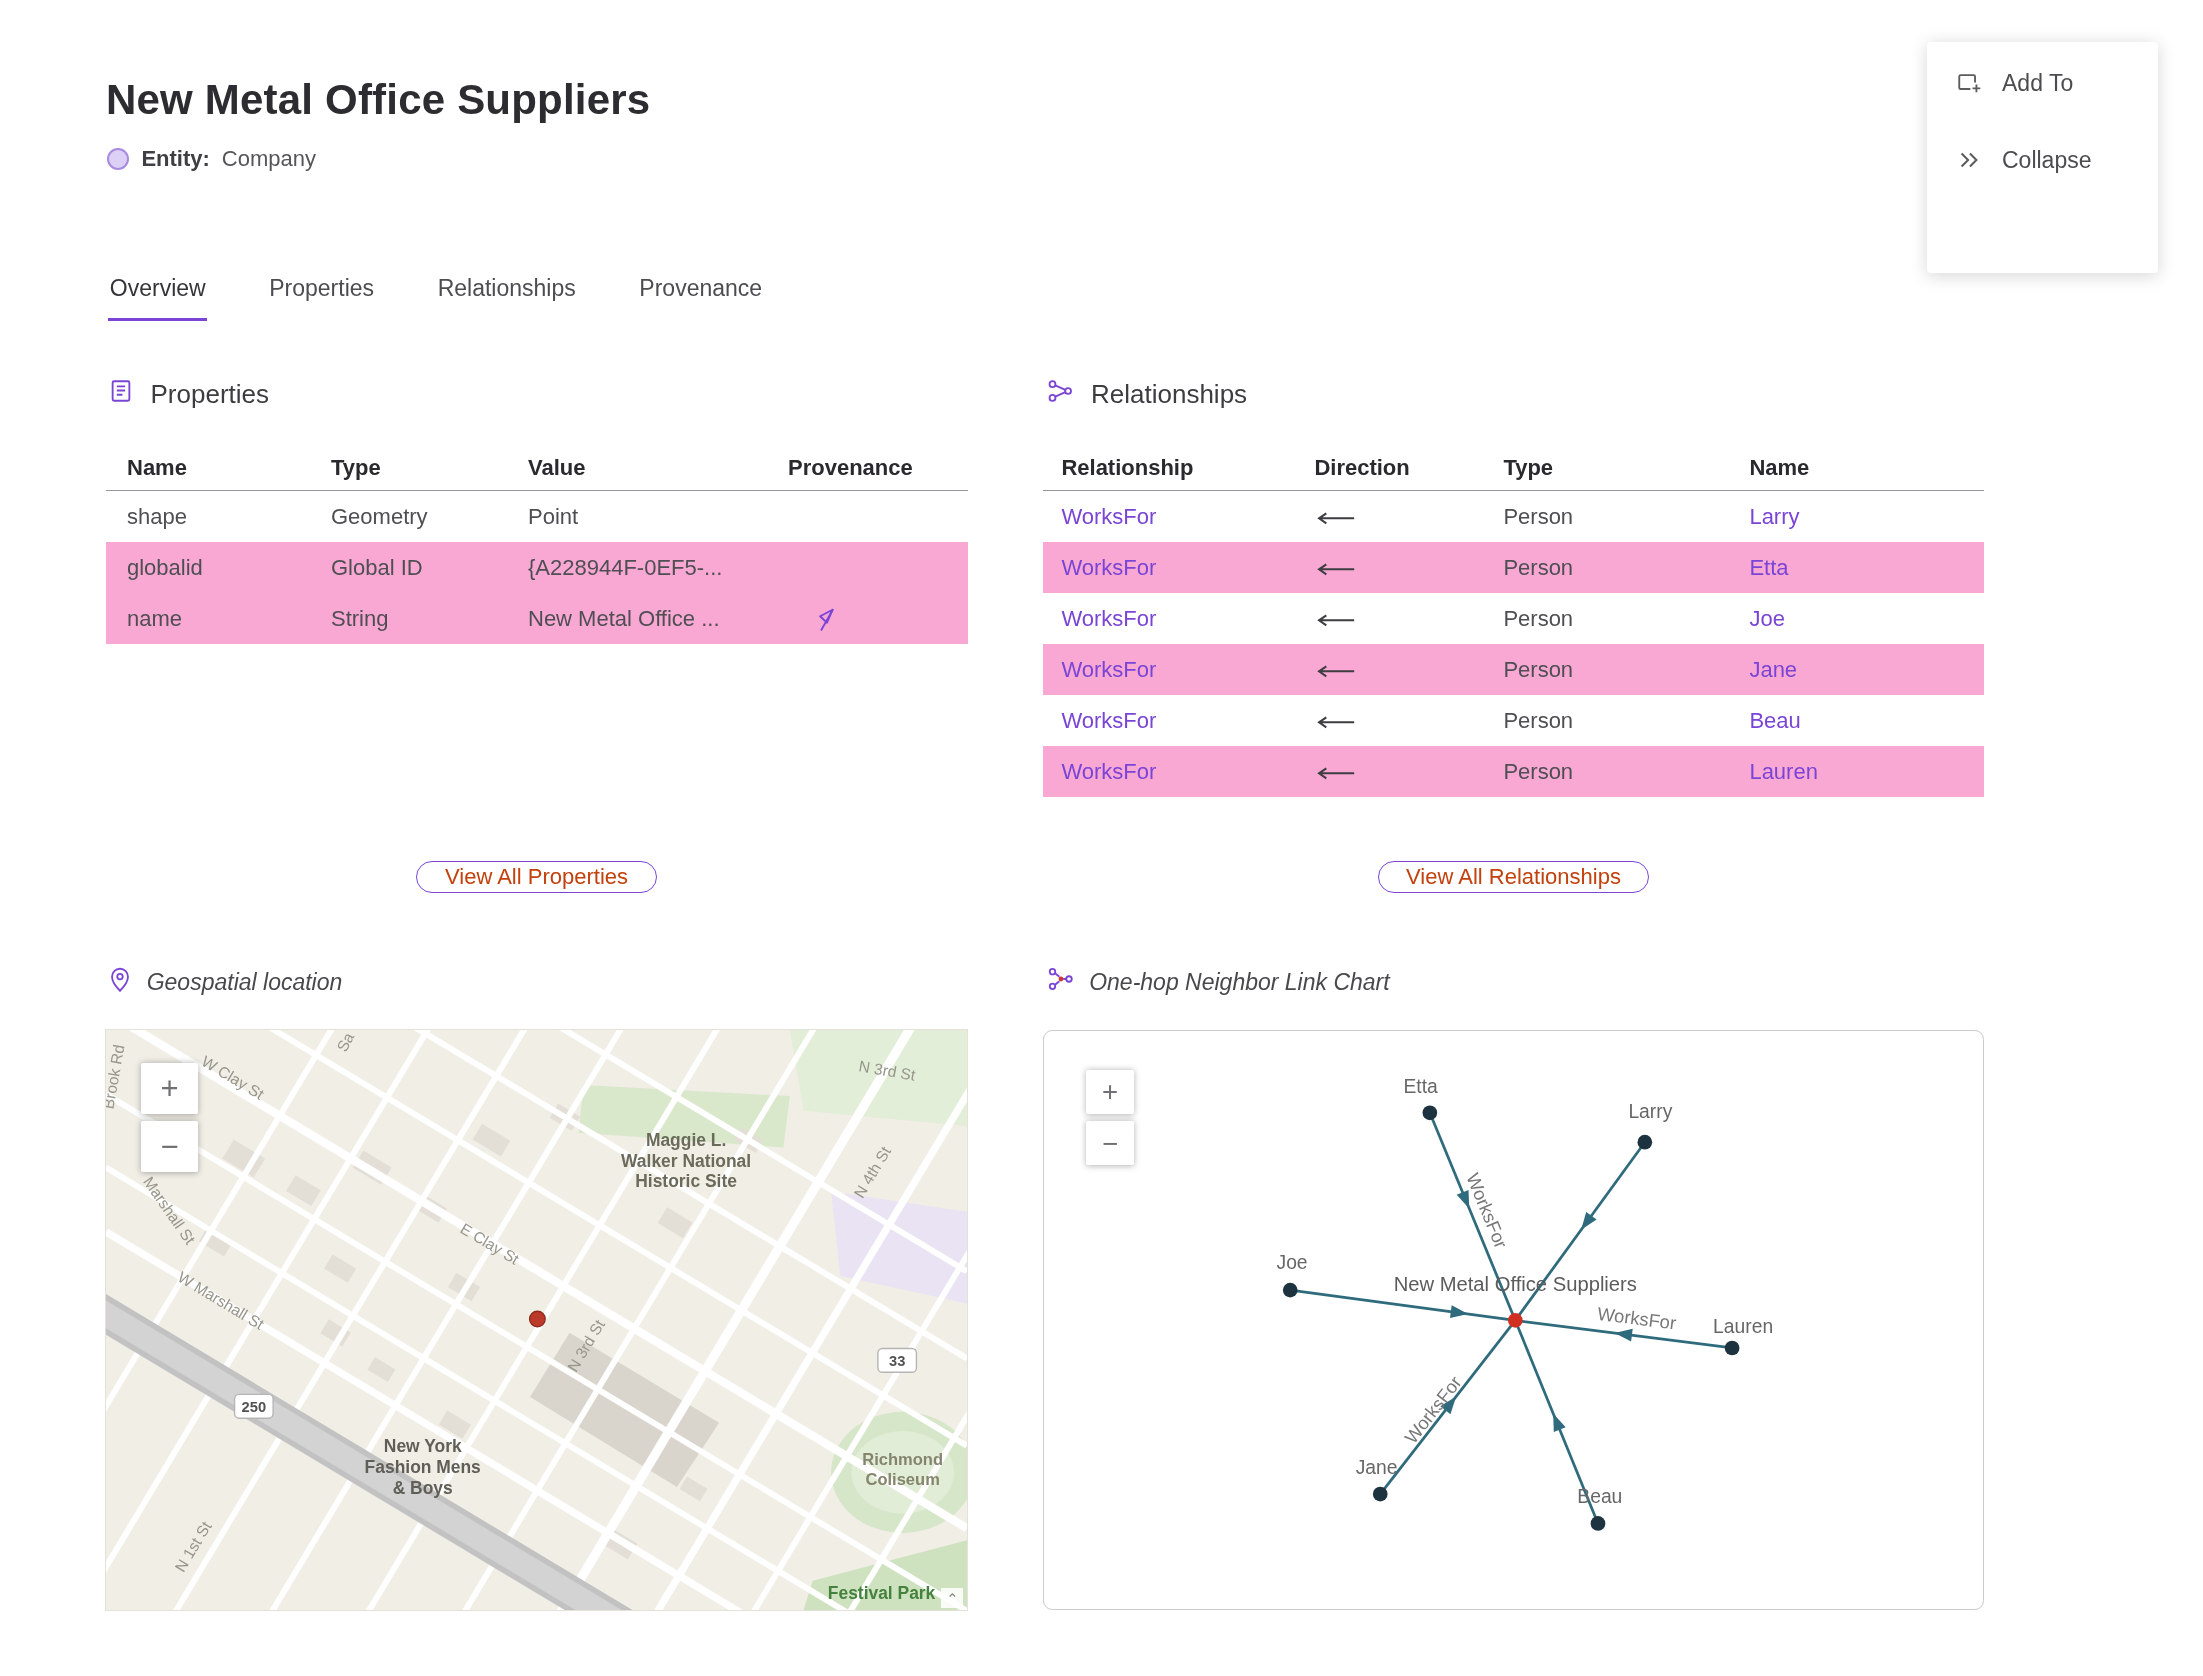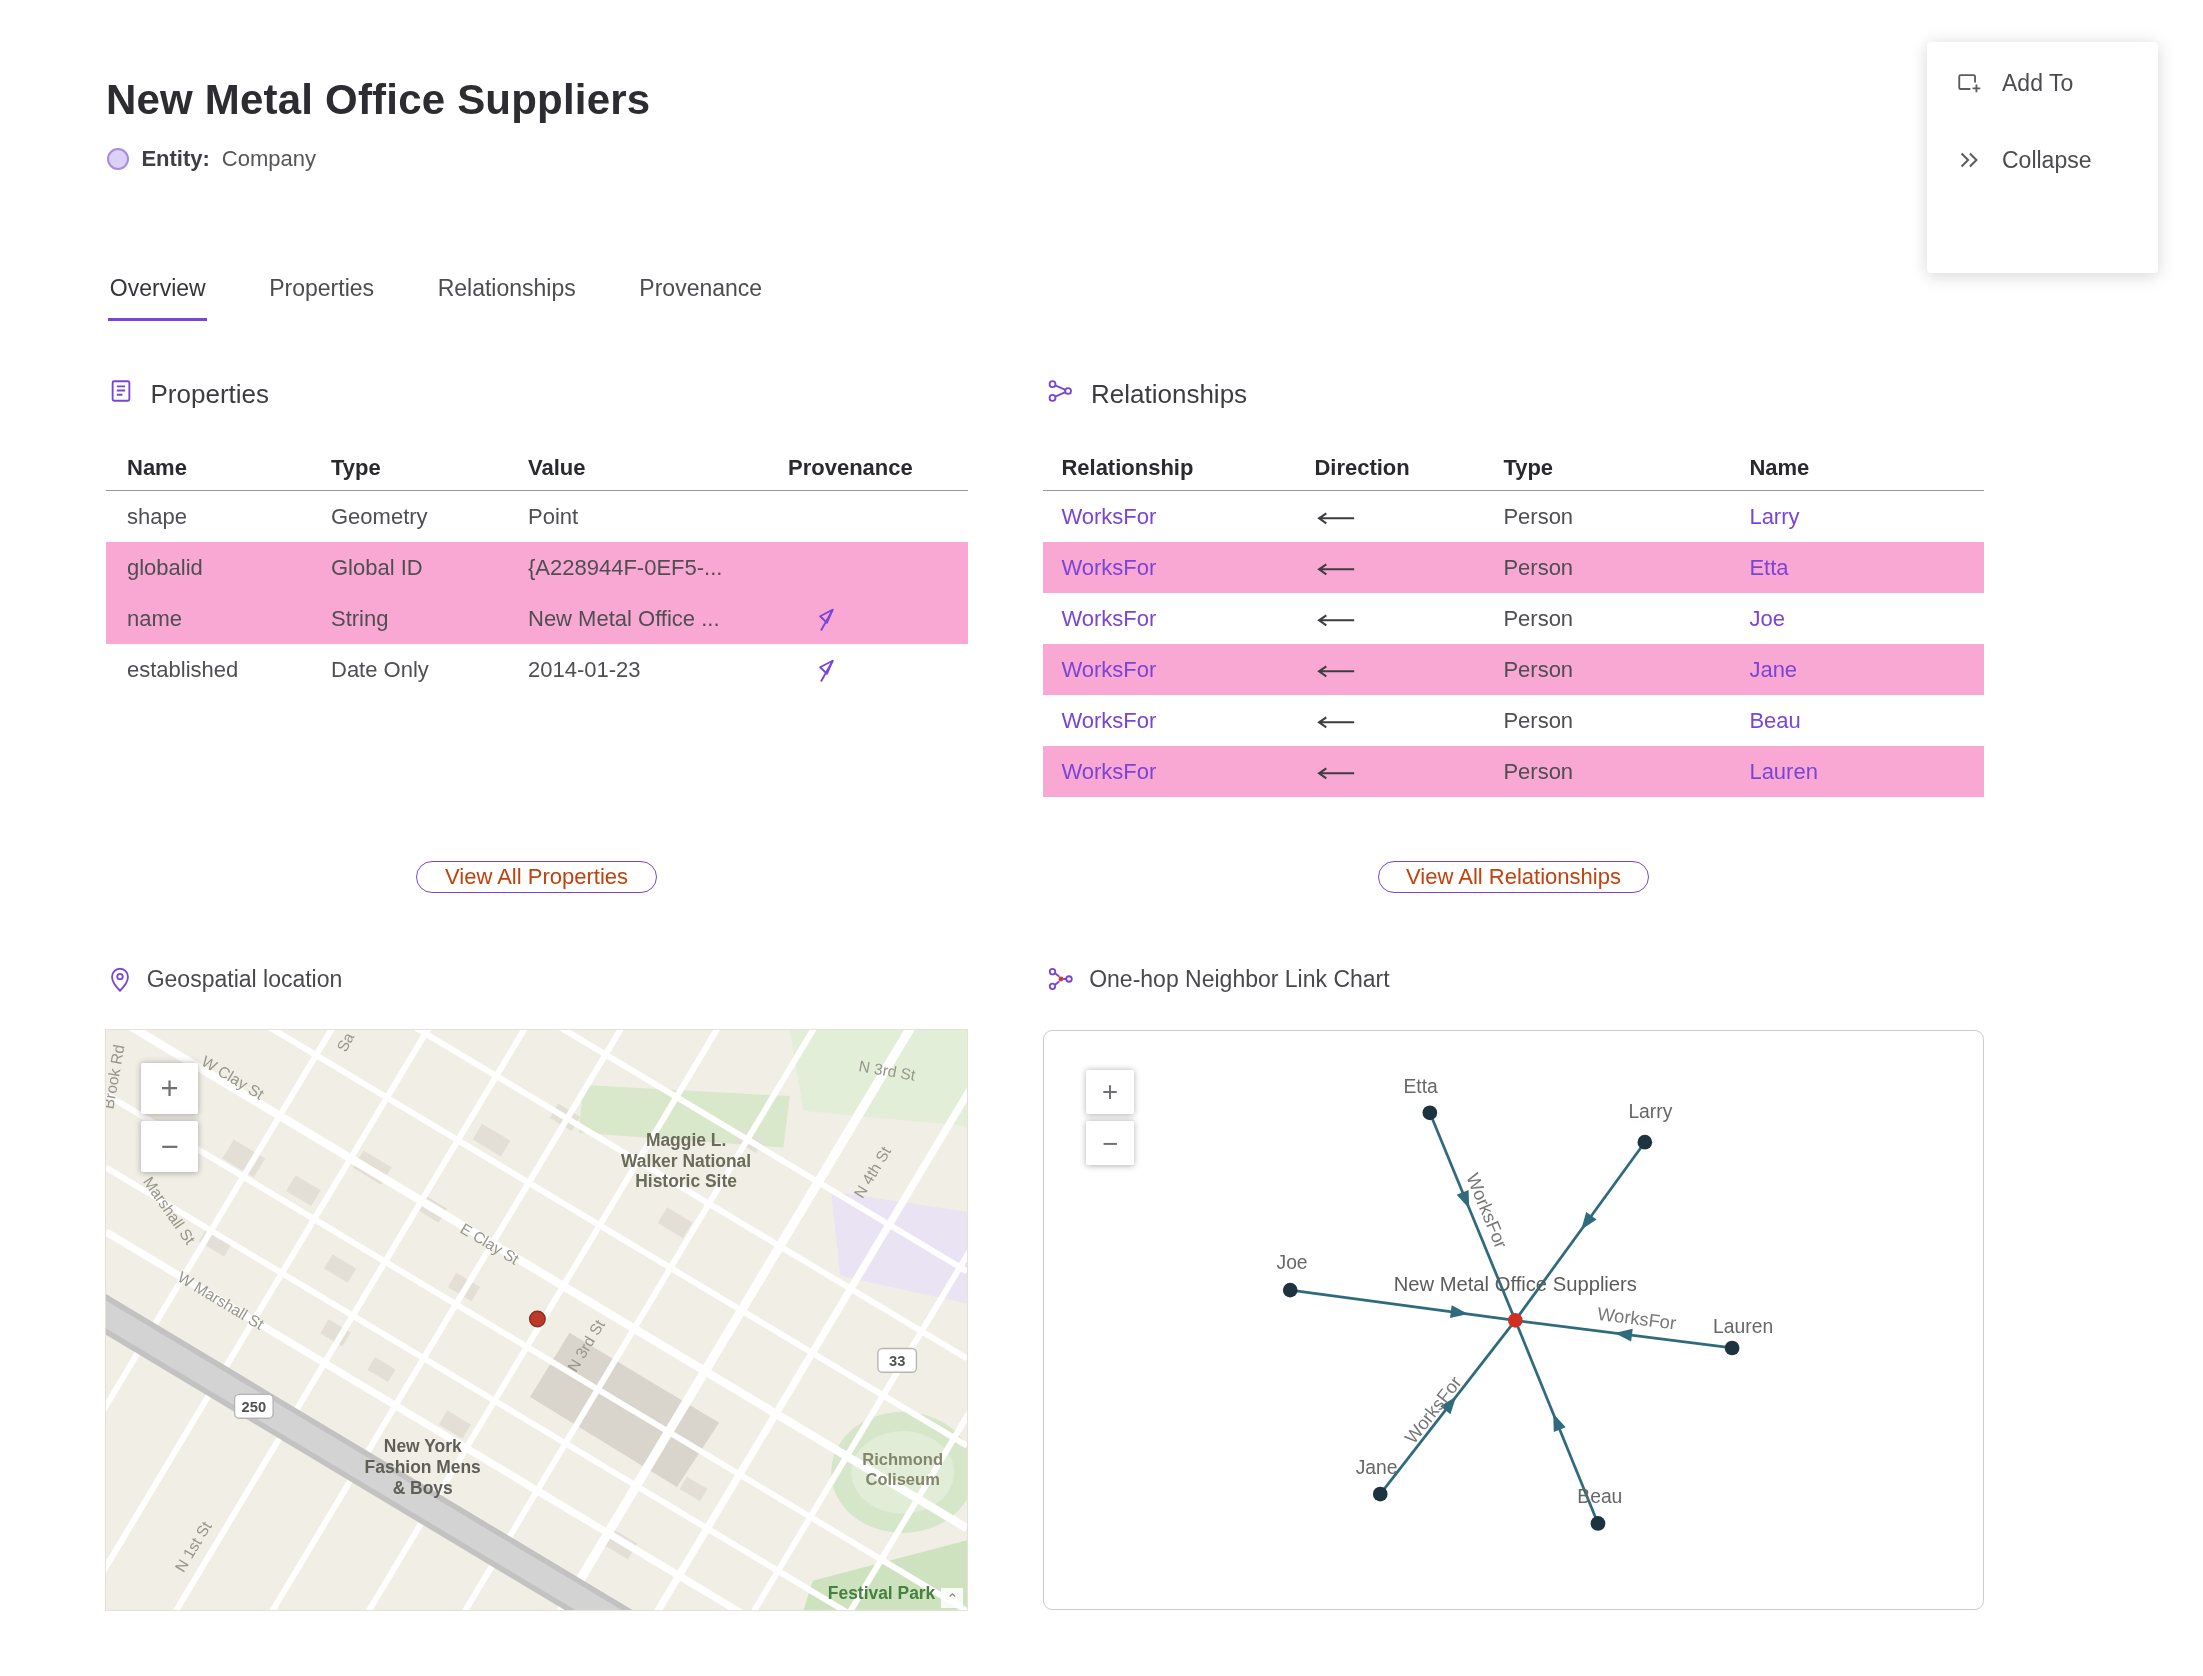--- a/index.html
+++ b/index.html
@@ -43,21 +43,21 @@
   td[data-kind="provenance"] svg,td[data-kind="arrow"] svg{vertical-align:middle;}
 
   
   .btn-row{position:absolute;top:861px;display:flex;justify-content:center;}
   #props-btn-row{left:106px;width:861px;}
   #rels-btn-row{left:1043px;width:941px;}
   .pill-btn{height:32px;padding:0 27.5px;border:1.8px solid #7a45d6;border-radius:24px;background:#fff;
             color:#c2410c;font-size:22px;font-family:inherit;cursor:pointer;}
 
   
-  .panel-label{position:absolute;display:flex;align-items:flex-start;gap:14.7px;font-size:23px;color:#48484d;}
+  .panel-label{position:absolute;display:flex;align-items:center;gap:14.7px;font-size:23px;color:#48484d;font-style:italic;}
   #map-label-row{left:108px;top:966px;}
   #chart-label-row{left:1047px;top:966px;}
 
   
   #map{position:absolute;left:106px;top:1030px;width:861px;height:580px;overflow:hidden;background:#f1eee6;outline:0.9px solid #e4e1d9;}
   #map svg{display:block;}
   #chart-panel{position:absolute;left:1043px;top:1030px;width:941px;height:580px;border:1.8px solid #cbcbd0;
                border-radius:9.2px;box-sizing:border-box;background:#fff;overflow:hidden;}
   #link-svg{display:block;}
 
@@ -171,29 +171,20 @@
         <tr class="striped">
           <td>name</td>
           <td>String</td>
           <td>New Metal Office ...</td>
           <td data-kind="provenance"><svg width="25" height="26" viewBox="0 0 27 28">
               <path d="M19.5 3.5 L6.5 26.5" stroke="#7a45d6" stroke-width="2" fill="none"></path>
               <path d="M19 4 L5.5 11 L13 18 Z" fill="none" stroke="#7a45d6" stroke-width="2" stroke-linejoin="round"></path>
             </svg></td>
         </tr>
 
-        <tr>
-          <td>established</td>
-          <td>Date Only</td>
-          <td>2014-01-23</td>
-          <td data-kind="provenance"><svg width="25" height="26" viewBox="0 0 27 28">
-              <path d="M19.5 3.5 L6.5 26.5" stroke="#7a45d6" stroke-width="2" fill="none"></path>
-              <path d="M19 4 L5.5 11 L13 18 Z" fill="none" stroke="#7a45d6" stroke-width="2" stroke-linejoin="round"></path>
-            </svg></td>
-        </tr>
       </tbody>
   </table>
 
   <table class="data-table" id="rels-table">
     <colgroup>
         <col style="width:253px">
         <col style="width:189px">
         <col style="width:246px">
         <col style="width:253px">
       </colgroup>

